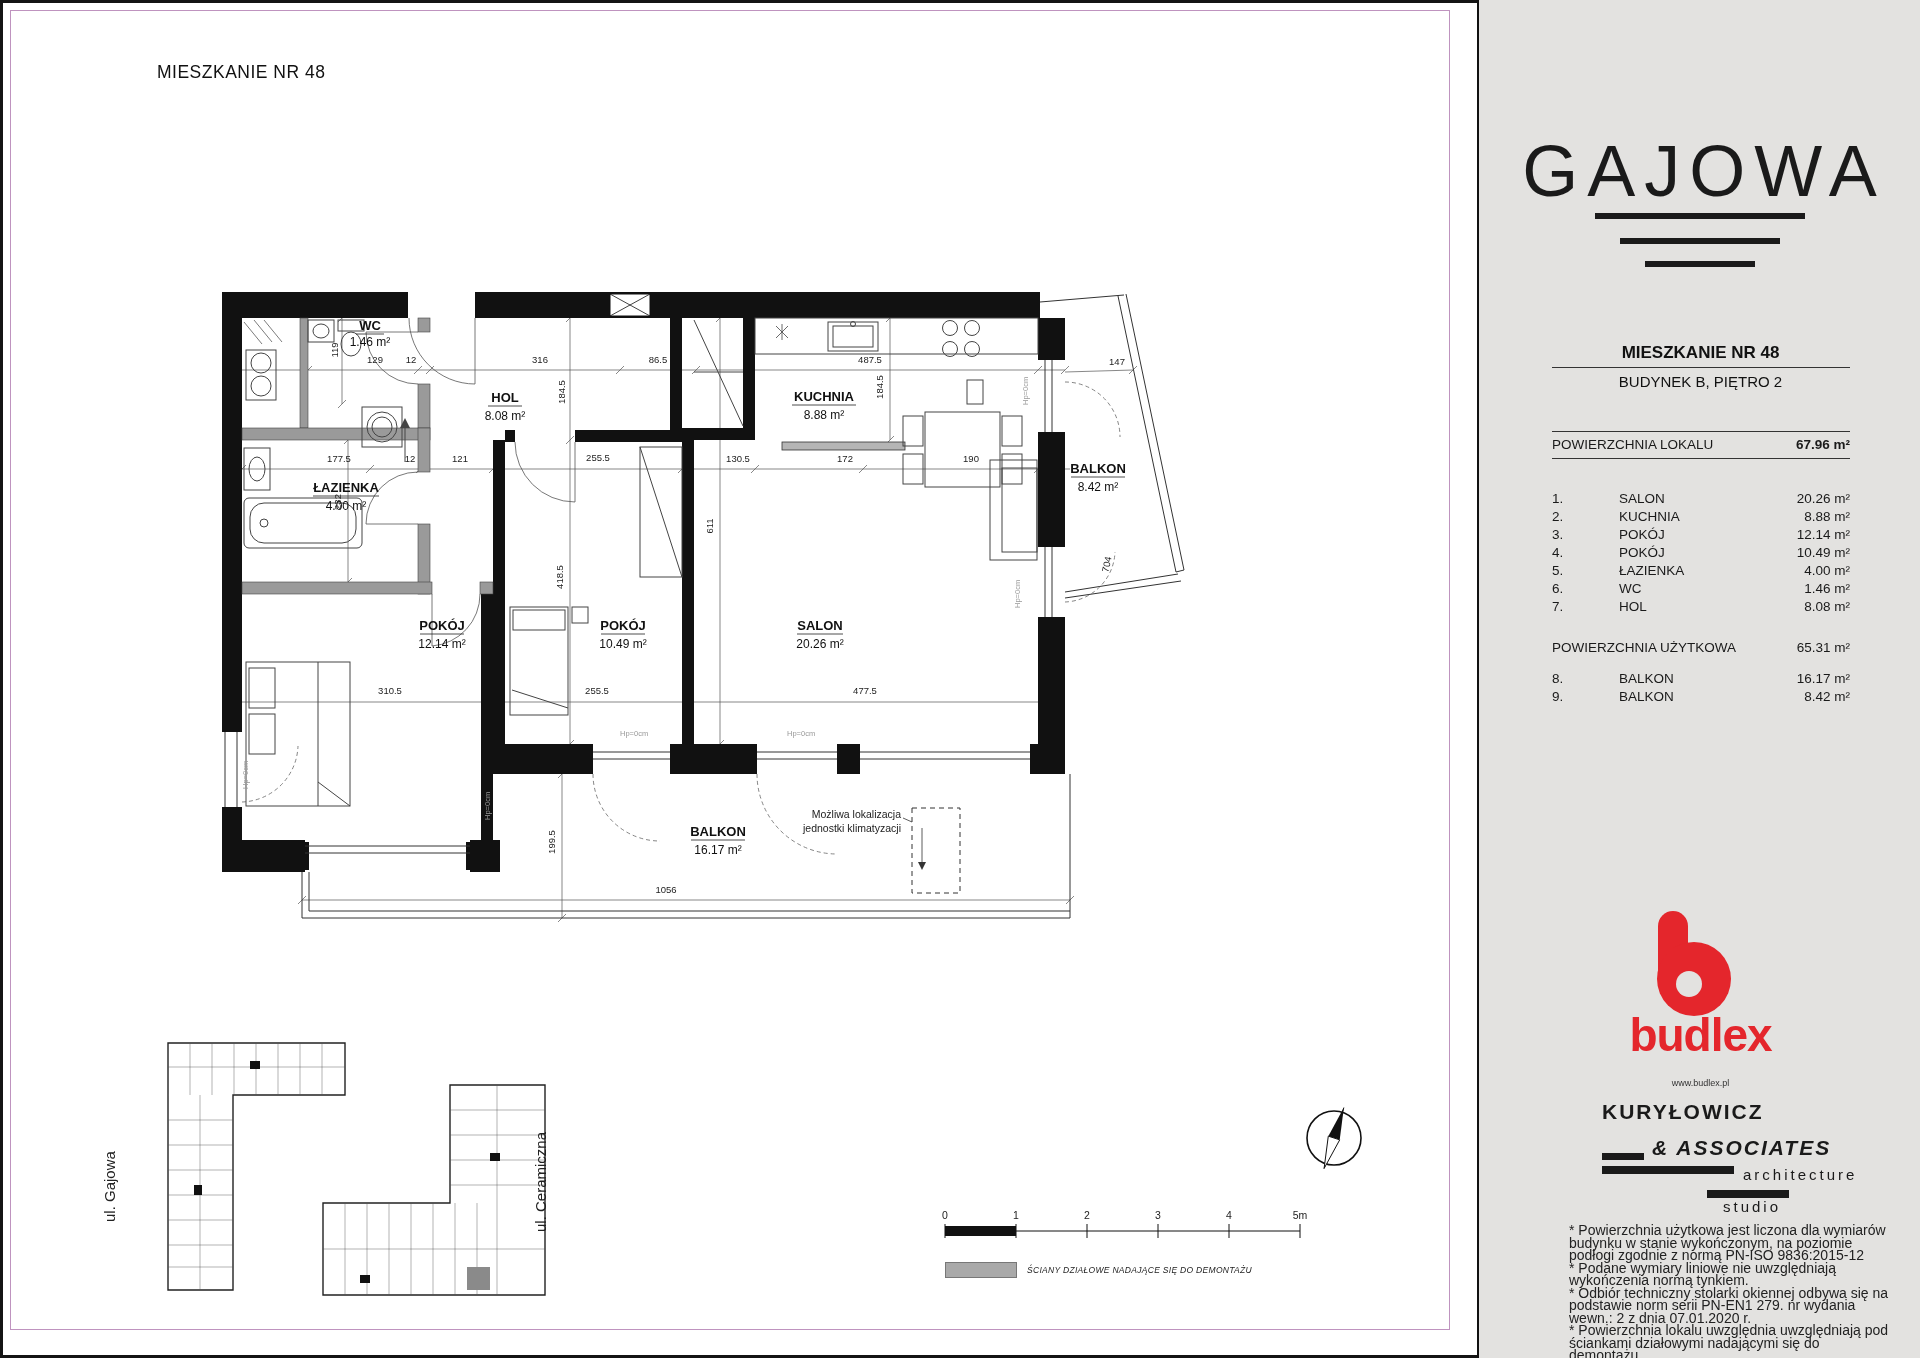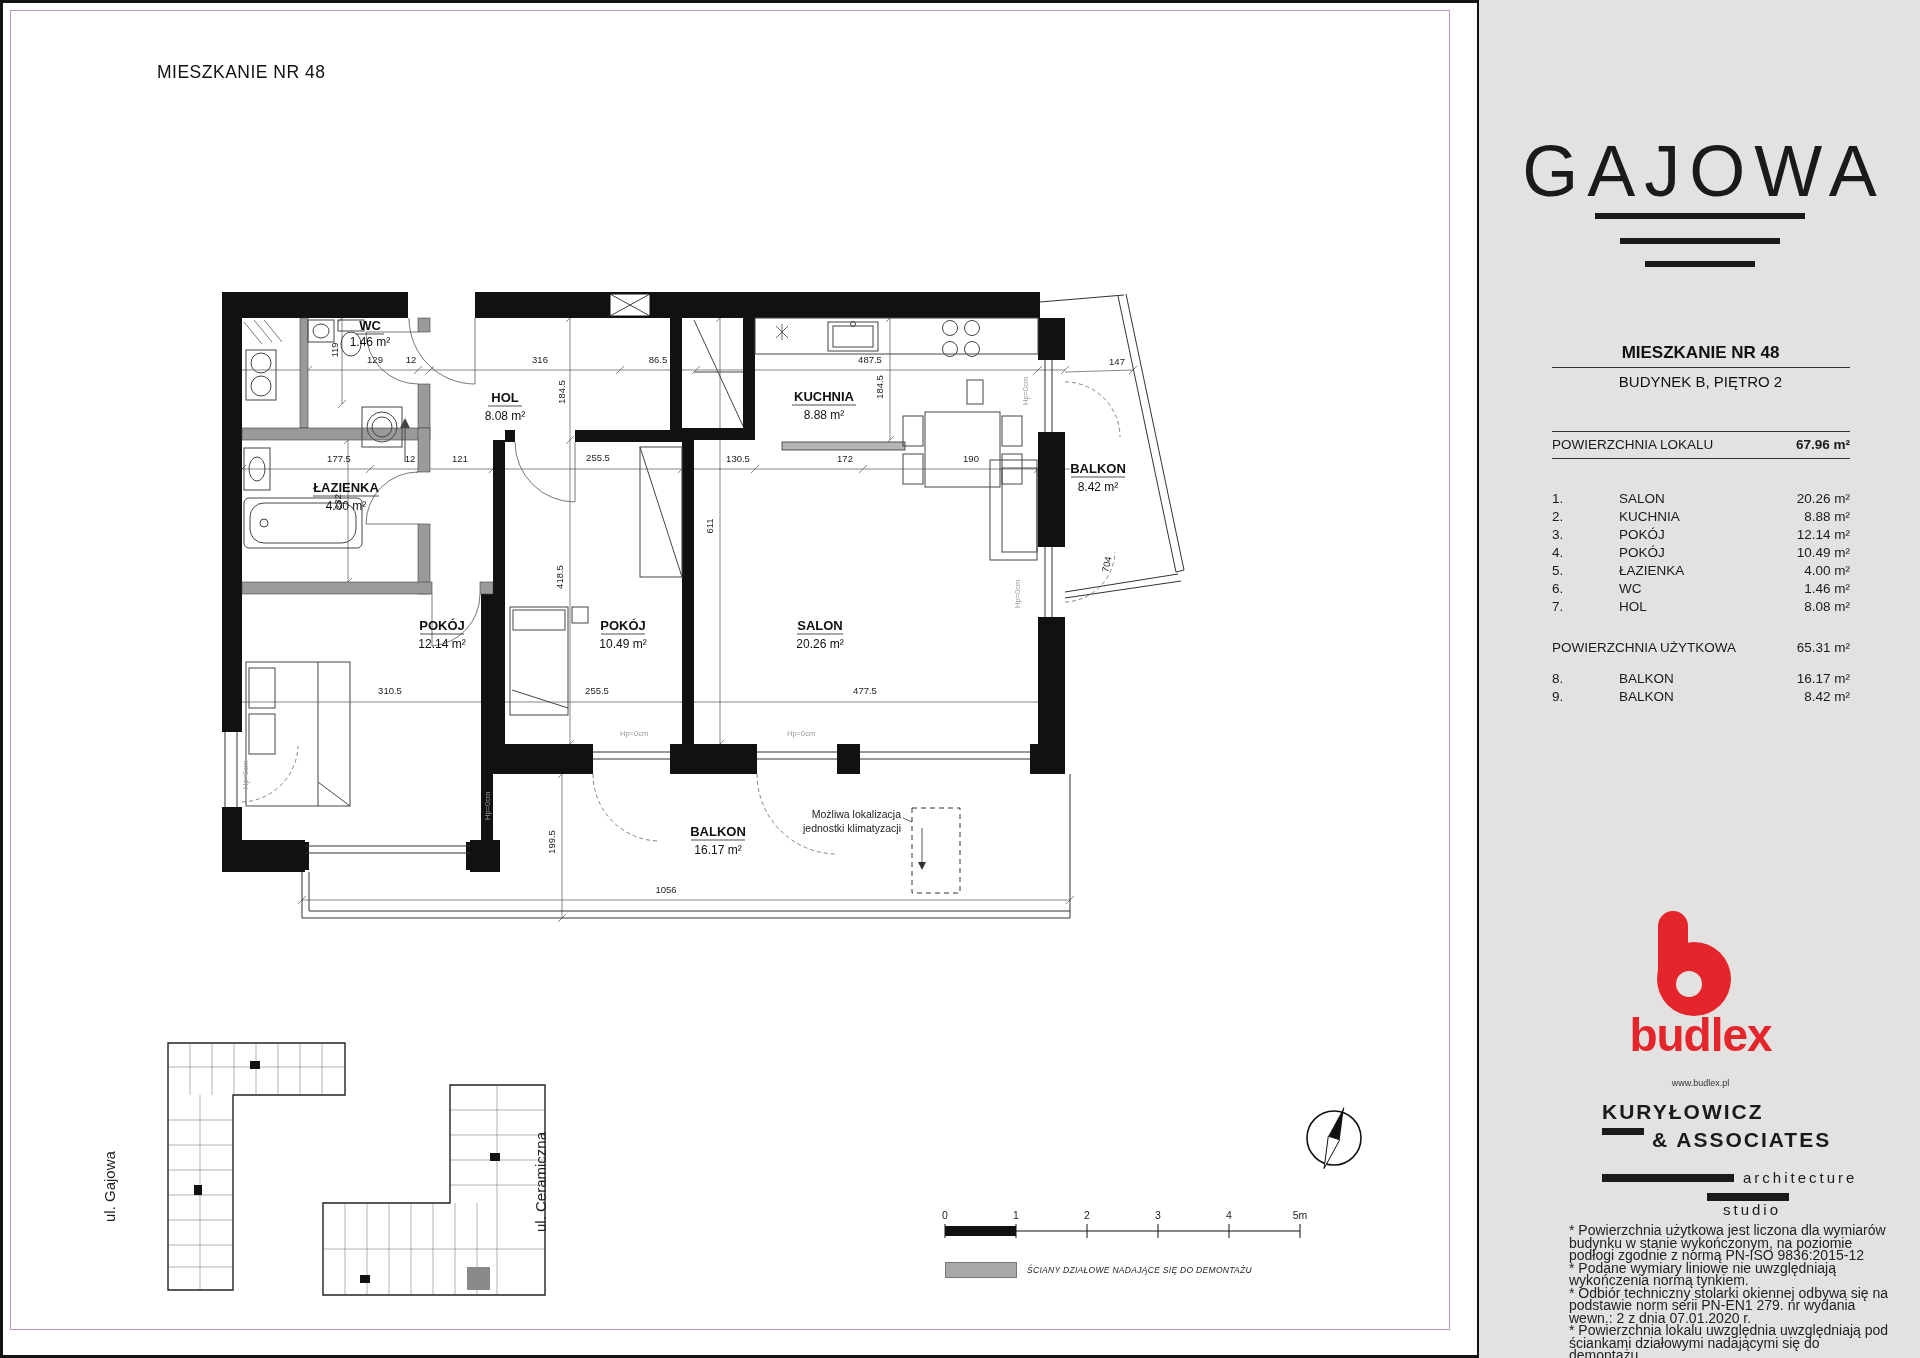--- a/index.html
+++ b/index.html
@@ -456,25 +456,25 @@
     <svg class="abs" style="left:163px;top:905px;" width="120" height="120" viewBox="0 0 120 120">
       <rect x="16" y="6" width="30" height="74" rx="15" fill="#e4262c"></rect>
       <circle cx="52" cy="74" r="37" fill="#e4262c"></circle>
       <circle cx="47" cy="79" r="13" fill="#e3e2e0"></circle>
     </svg>
     <div class="abs" style="left:0;top:1008px;width:443px;text-align:center;font-size:46px;font-weight:bold;color:#e4262c;letter-spacing:-1px;">budlex</div>
     <div class="abs" style="left:0;top:1078px;width:443px;text-align:center;font-size:9px;color:#333;">www.budlex.pl</div>
 
     <div class="abs" style="left:123px;top:1100px;width:300px;color:#1a1a1a;">
       <div style="font-size:21px;font-weight:bold;letter-spacing:2px;">KURYŁOWICZ</div>
-      <div style="display:flex;align-items:flex-start;margin-top:4px;">
+      <div style="display:flex;align-items:flex-end;margin-top:12px;font-style:italic;">
         <div style="width:42px;height:7px;background:#1a1a1a;margin-right:8px;"></div>
         <div style="font-size:21px;font-weight:bold;letter-spacing:2px;">&amp; ASSOCIATES</div>
       </div>
-      <div style="display:flex;align-items:center;margin-top:17px;">
+      <div style="display:flex;align-items:flex-start;margin-top:6px;">
         <div style="width:132px;height:8px;background:#1a1a1a;margin-right:9px;"></div>
         <div style="font-size:15px;letter-spacing:3px;">architecture</div>
       </div>
       <div style="display:flex;align-items:center;margin-top:7px;flex-direction:column;">
         <div style="width:82px;height:8px;background:#1a1a1a;margin-right:9px;"></div>
         <div style="font-size:15px;letter-spacing:3px;">studio</div>
       </div>
     </div>
 
     <div class="abs fnote" style="left:90px;top:1224px;width:350px;">

